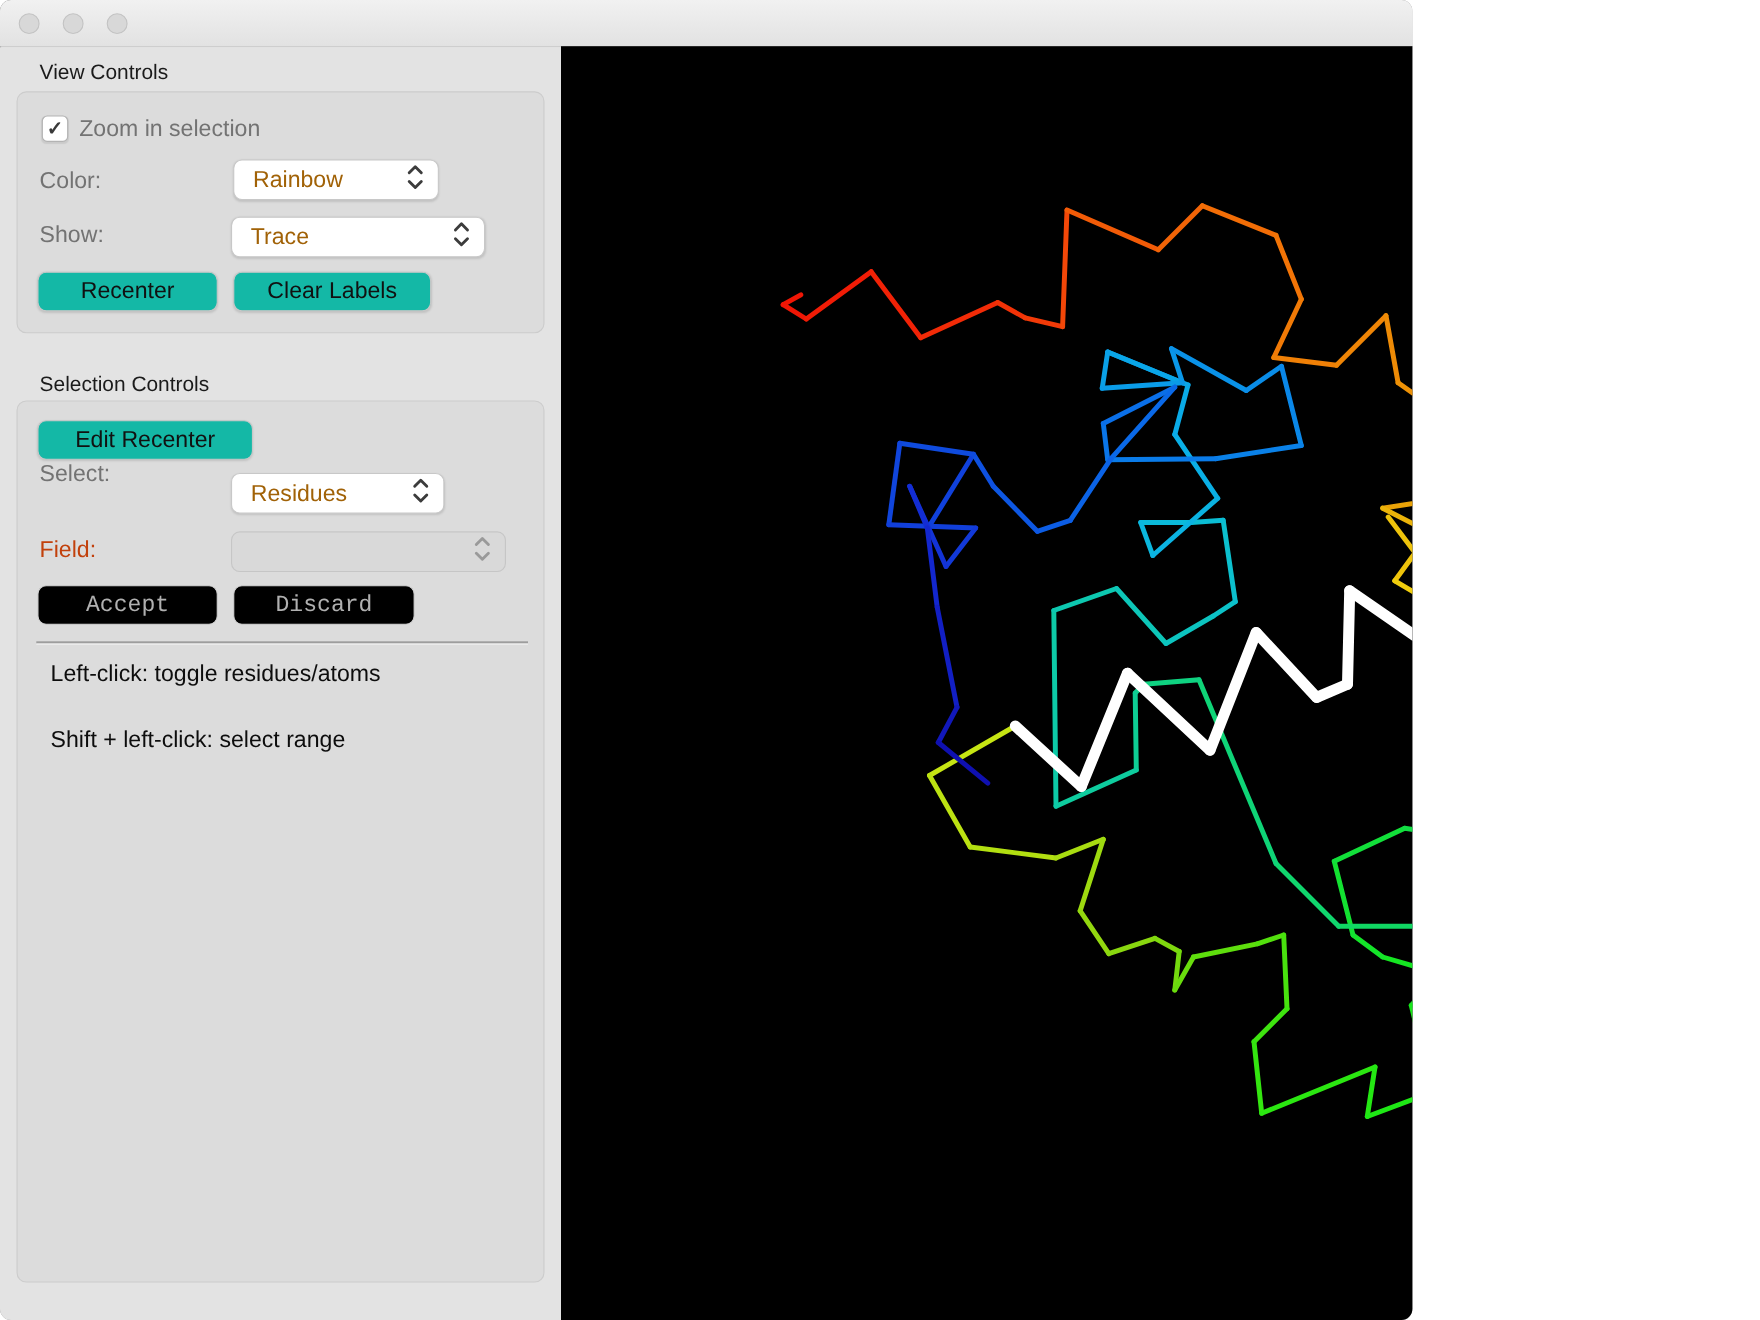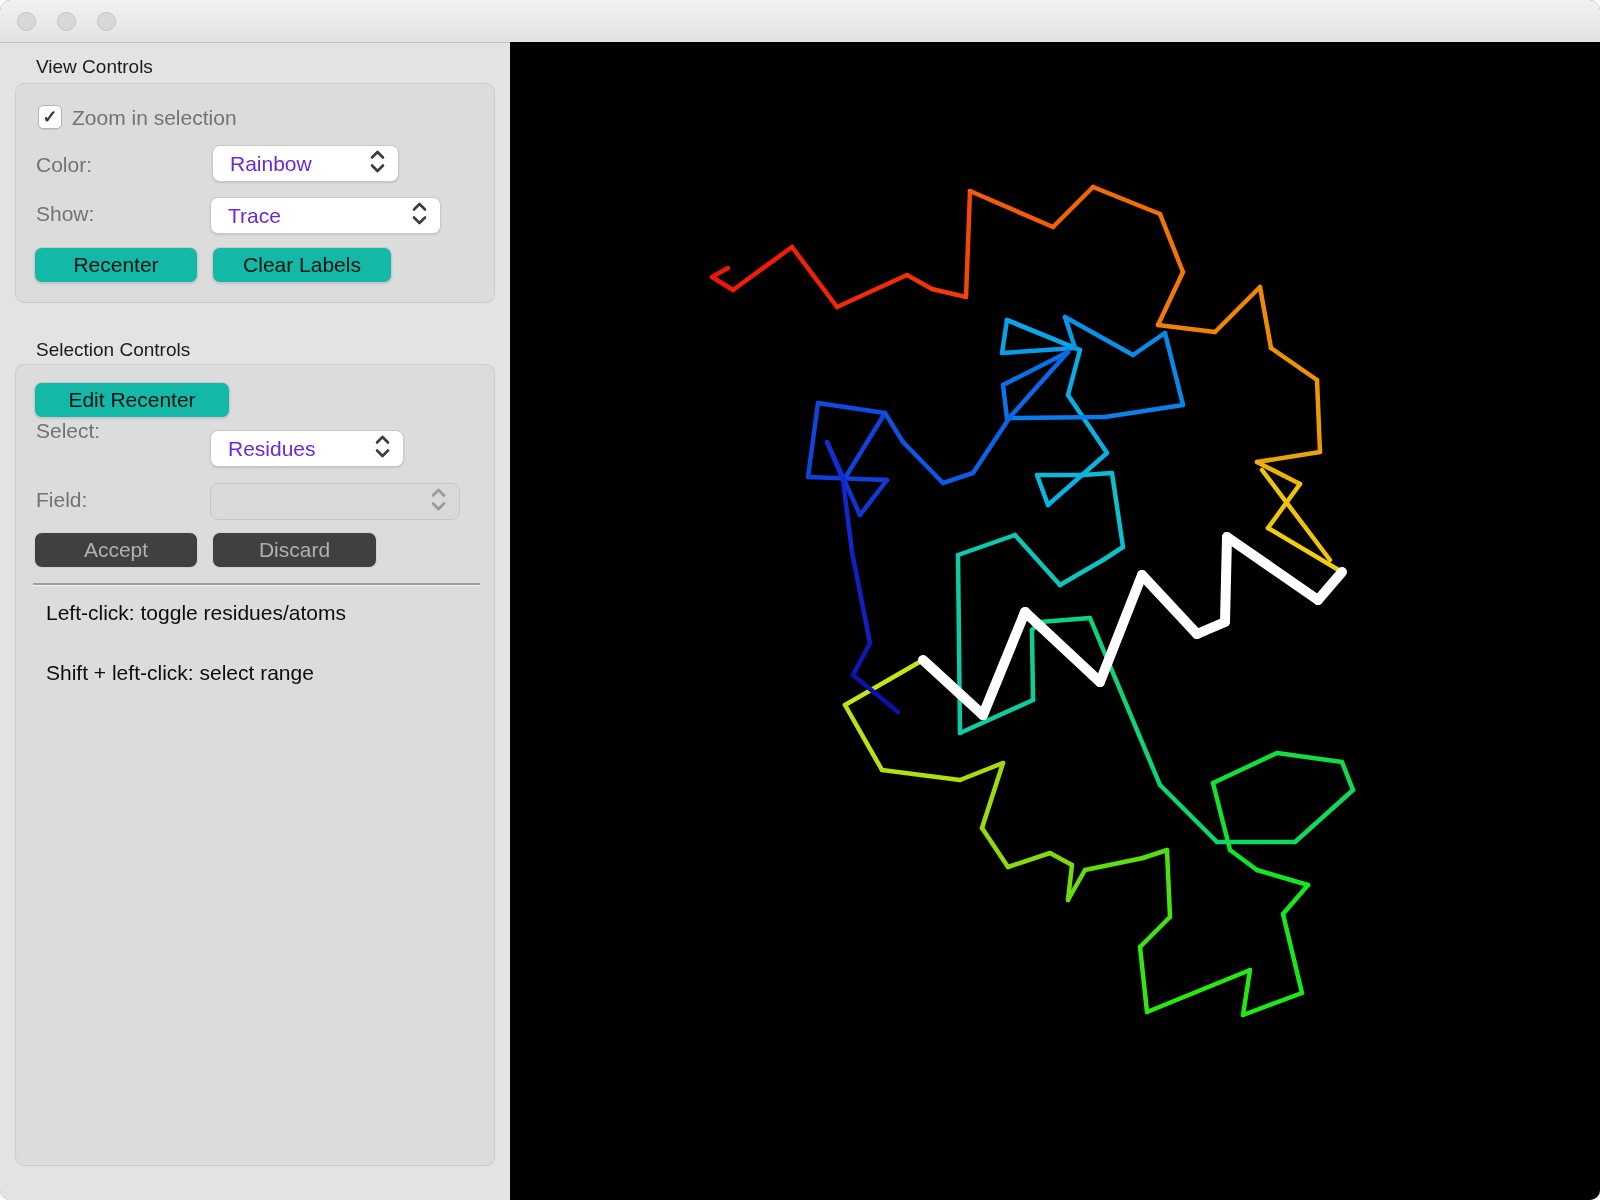--- a/index.html
+++ b/index.html
@@ -1,44 +1,44 @@
 <!DOCTYPE html>
 <html><head>
 <meta charset="utf-8">
 <style>
   html,body{margin:0;padding:0;background:#ffffff;font-family:"Liberation Sans",sans-serif;}
-  #window{position:relative;width:1600px;height:1200px;border-radius:10px;overflow:hidden;
+  #window{position:relative;width:1284px;height:1200px;border-radius:10px;overflow:hidden;
           box-shadow:0 0 0 1px #9a9a9a inset;background:#e3e3e3;}
   
   #titlebar{position:absolute;left:0;top:0;width:1600px;height:42px;
             background:linear-gradient(#f1f1f1,#e2e2e2);border-bottom:1px solid #c0c0c0;
             border-radius:10px 10px 0 0;}
   .traffic{position:absolute;top:12px;width:19px;height:19px;border-radius:50%;
            background:#d8d8d8;border:1px solid #c3c3c3;box-sizing:border-box;}
   
   #sidebar{position:absolute;left:0;top:43px;width:510px;height:1157px;background:#e3e3e3;}
   .group-box{position:absolute;background:#dcdcdc;border:1px solid #cccccc;border-radius:9px;}
   #gb-view{left:15px;top:40px;width:478px;height:218px;}
   #gb-sel{left:15px;top:321px;width:478px;height:800px;}
   .heading{position:absolute;font-size:19px;color:#1b1b1b;}
   .field-label{position:absolute;font-size:21px;color:#737373;}
-  .field-label.disabled{color:#737373;}
+  .field-label.disabled{color:#c2410c;}
   .checkbox{position:absolute;left:38px;top:62px;width:24px;height:24px;background:#ffffff;
             border:1px solid #b3b3b3;border-radius:5px;box-sizing:border-box;
             display:flex;align-items:center;justify-content:center;
             font-size:18px;font-weight:bold;color:#3a3a3a;box-shadow:0 1px 1px rgba(0,0,0,.08);}
   .popup{position:absolute;height:37px;background:#ffffff;border:1px solid #c8c8c8;border-radius:8px;
          box-sizing:border-box;display:flex;align-items:center;padding-left:17px;font-size:21px;
-         color:#6d28d9;box-shadow:0 1px 2px rgba(0,0,0,.12);}
+         color:#a16207;box-shadow:0 1px 2px rgba(0,0,0,.12);}
   .popup.disabled{background:#d9d9d9;border-color:#c6c6c6;box-shadow:none;color:#9b9b9b;}
   .chev{position:absolute;right:12px;top:50%;transform:translateY(-50%);}
   .btn{position:absolute;height:36px;background:#14b8a6;border:1px solid #c8c8c8;border-radius:8px;
        box-sizing:border-box;display:flex;align-items:center;justify-content:center;font-size:21px;
        color:#111;box-shadow:0 1px 2px rgba(0,0,0,.12);}
-  .btn.disabled{background:#404040;color:#b0b0b0;border-color:#d3d3d3;box-shadow:none;}
+  .btn.disabled{background:#000000;color:#b0b0b0;border-color:#d3d3d3;box-shadow:none;font-family:Liberation Mono, monospace;}
   #divider{position:absolute;left:33px;top:540px;width:447px;height:0;
            border-top:2px solid #9d9d9d;border-bottom:1px solid #f4f4f4;}
   .help-line{position:absolute;left:46px;font-size:21px;color:#0d0d0d;white-space:nowrap;}
   
   #viewport{position:absolute;left:510px;top:42px;width:1090px;height:1158px;background:#000000;}
   #trace-svg{width:100%;height:100%;display:block;}
 </style>
 </head>
 <body>
 

